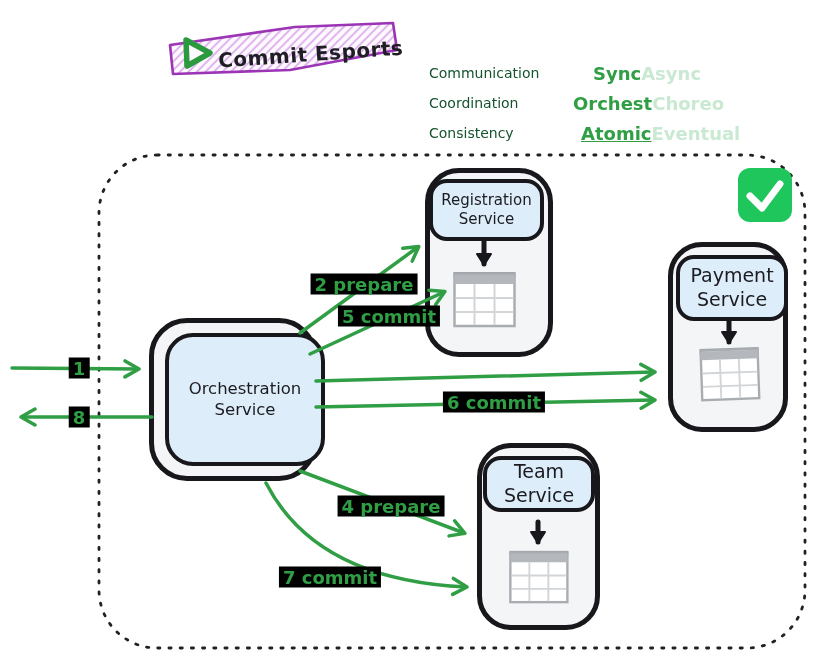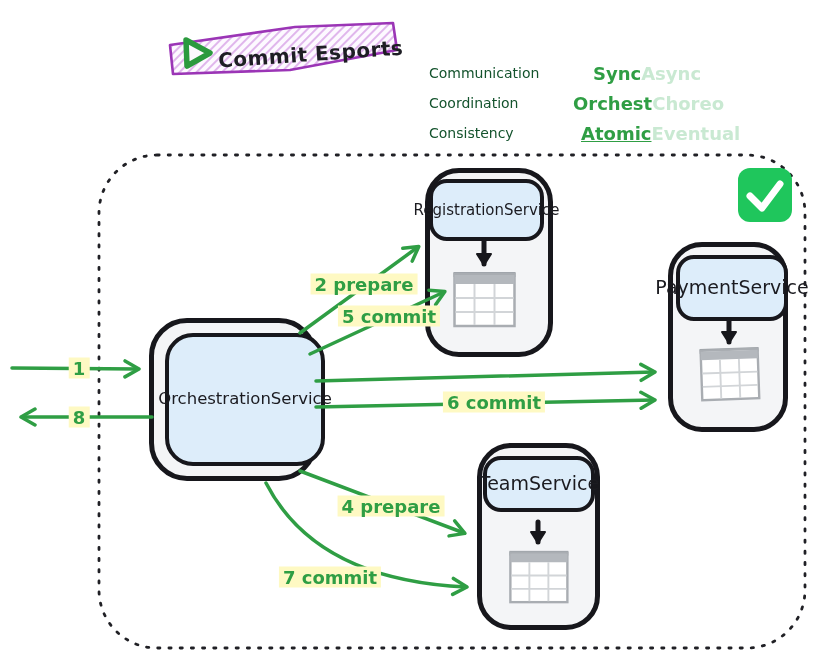--- a/index.html
+++ b/index.html
@@ -18,26 +18,26 @@
   .title{position:absolute;left:430px;top:11px;font-size:31px;font-weight:600;letter-spacing:.5px;
          color:#141419;white-space:nowrap;z-index:3;}
   .attrs{position:absolute;left:429px;top:58px;z-index:3;}
   .attr-row{display:flex;align-items:center;height:30px;}
   .attr-label{width:150px;font-size:14px;color:#14532d;white-space:nowrap;}
   .sel{font-size:18px;font-weight:700;color:#2f9e44;white-space:nowrap;}
   .unsel{font-size:18px;font-weight:700;color:#c9e9d2;margin-left:0;white-space:nowrap;}
 
   
   .lbox{position:absolute;box-sizing:border-box;border:4px solid #17171c;background:#ddedfa;
-        display:flex;align-items:center;justify-content:center;
+        display:flex;flex-direction:column;align-items:center;justify-content:center;
         text-align:center;line-height:1.25;color:#1b1b20;}
   .lbox span{display:block;}
 
   
-  .alabel{position:absolute;transform:translate(-50%,-50%);background:#fef9c3;color:#2f9e44;
+  .alabel{position:absolute;transform:translate(-50%,-50%);background:#000000;color:#2f9e44;
           font-size:18px;font-weight:600;padding:0 4px;white-space:nowrap;z-index:3;}
 </style>
 </head>
 <body>
 
 <div class="canvas">
 
   <div class="badge">
     <svg width="246" height="70" viewBox="0 0 246 70">
       <defs>

